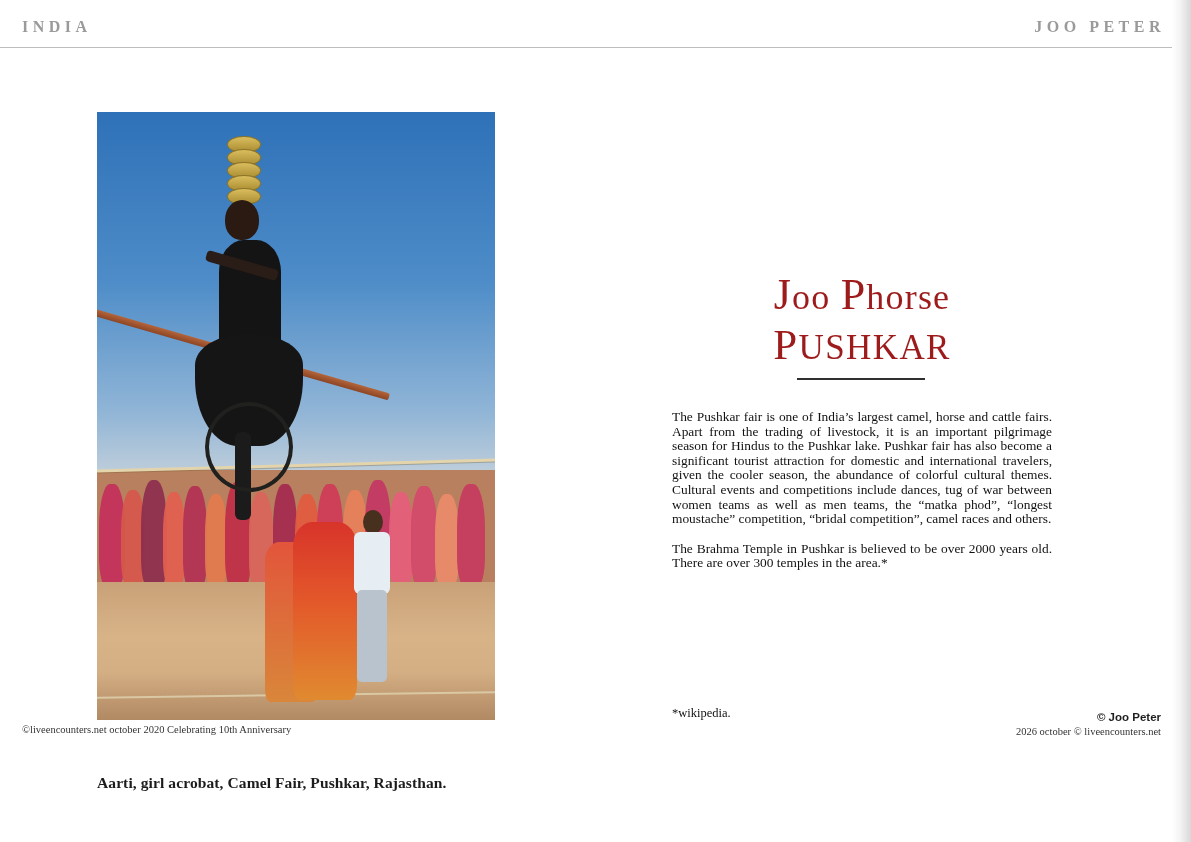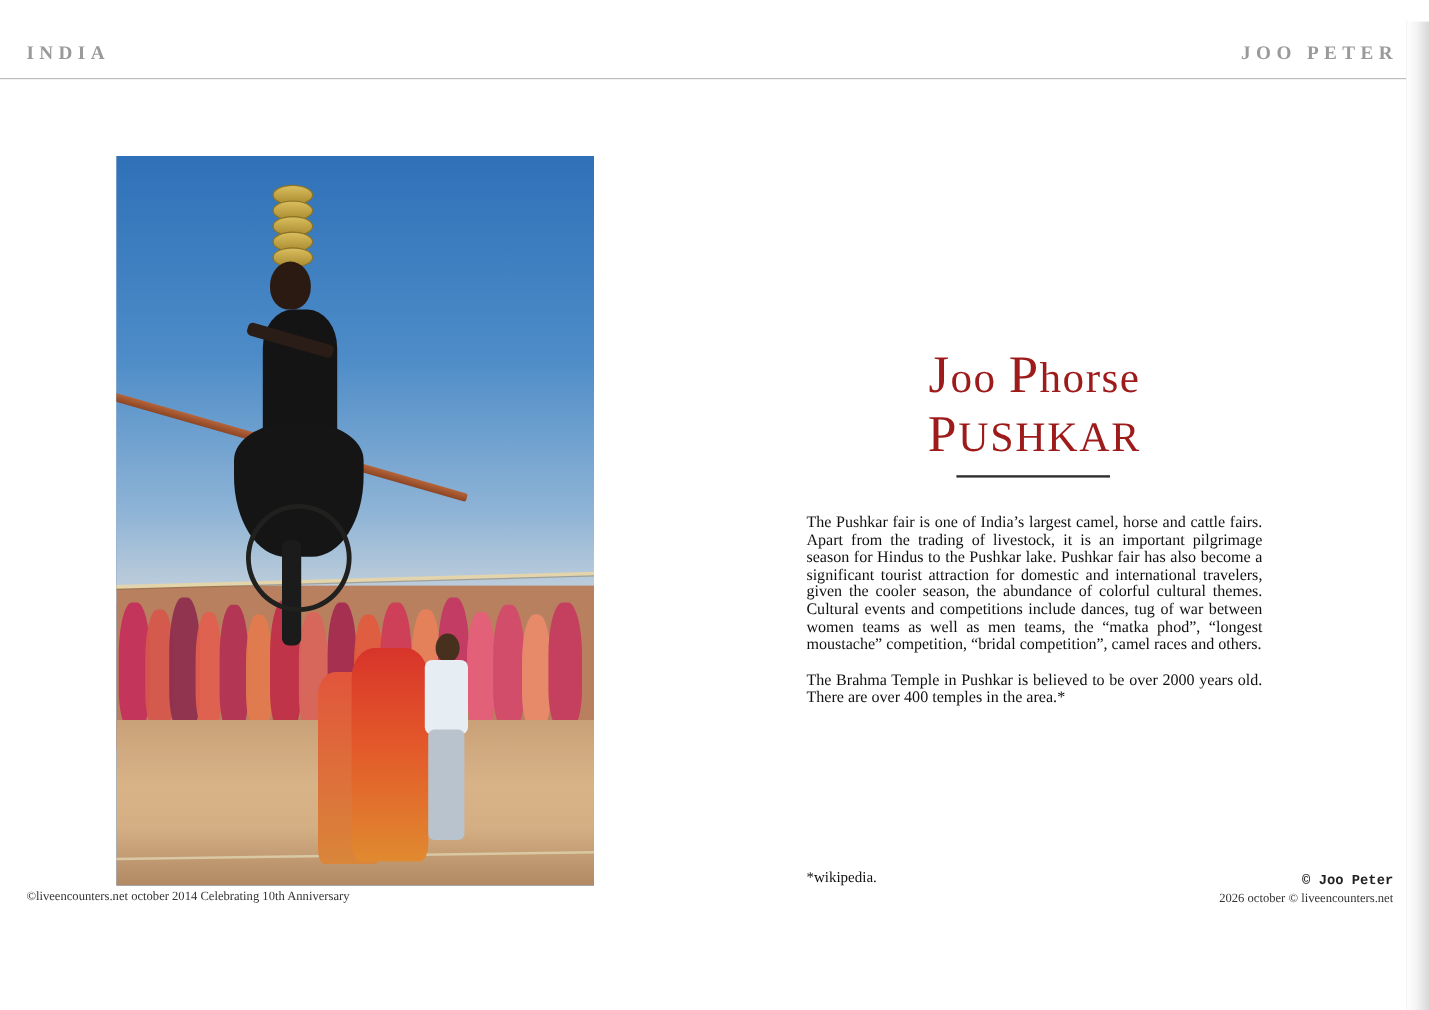--- a/index.html
+++ b/index.html
@@ -14,21 +14,20 @@
     color: #1a1a1a;
     position: relative;
     overflow: hidden;
   }
   .page {
     position: absolute;
     left: 0; top: 0;
     width: 1191px;
     height: 744px;
     background: #ffffff;
-    margin-top: 18px;
   }
   
   .header-rule {
     position: absolute;
     left: 0;
     top: 47px;
     width: 1172px;
     height: 1px;
     background: #bdbdbd;
   }
@@ -342,21 +341,21 @@
     bottom: 9px;
     font-family: "Liberation Serif", serif;
     font-size: 10.5px;
     color: #333;
   }
   .footer-left .ital { }
   .footer-right-1 {
     position: absolute;
     right: 30px;
     bottom: 21px;
-    font-family: Liberation Mono, monospace;
+    font-family: Liberation Sans, sans-serif;
     font-size: 11.5px;
     font-weight: bold;
     color: #1f1f1f;
   }
   .footer-right-2 {
     position: absolute;
     right: 30px;
     bottom: 7px;
     font-family: "Liberation Serif", serif;
     font-size: 10.5px;
@@ -422,36 +421,37 @@
       <div class="fg-woman2"></div>
       <div class="fg-woman"></div>
       <div class="fg-man">
         <div class="head"></div>
         <div class="shirt"></div>
         <div class="pants"></div>
       </div>
     </div>
   </div>
 
+  <div class="caption">Aarti, girl acrobat, Camel Fair, Pushkar, Rajasthan.</div>
 
   <div class="title-block">
     <div class="title-name">
       <span class="cap">J</span><span>oo </span><span class="cap">P</span><span>horse</span>
     </div>
     <div class="title-place">
       <span class="cap">P</span><span>USHKAR</span>
     </div>
   </div>
   <div class="title-rule"></div>
 
   <div class="body-col">
     <p>The Pushkar fair is one of India’s largest camel, horse and cattle fairs. Apart from the trading of livestock, it is an important pilgrimage season for Hindus to the Pushkar lake. Pushkar fair has also become a significant tourist attraction for domestic and international travelers, given the cooler season, the abundance of colorful cultural themes. Cultural events and competitions include dances, tug of war between women teams as well as men teams, the “matka phod”, “longest moustache” competition, “bridal competition”, camel races and others.</p>
-    <p>The Brahma Temple in Pushkar is believed to be over 2000 years old. There are over 400 temples in the area.*</p>
+    <p>The Brahma Temple in Pushkar is believed to be over 2000 years old. There are over 300 temples in the area.*</p>
   </div>
   <div class="footnote">*wikipedia.</div>
 
-  <div class="footer-left"><span>©liveencounters.net october 2014 </span><span class="ital">Celebrating 10th Anniversary</span></div>
+  <div class="footer-left"><span>©liveencounters.net october 2020 </span><span class="ital">Celebrating 10th Anniversary</span></div>
   <div class="footer-right-1">© Joo Peter</div>
   <div class="footer-right-2">2026 october © liveencounters.net</div>
 
   <div class="page-edge-line"></div>
   <div class="page-edge"></div>
 </div>
 
 </body></html>

